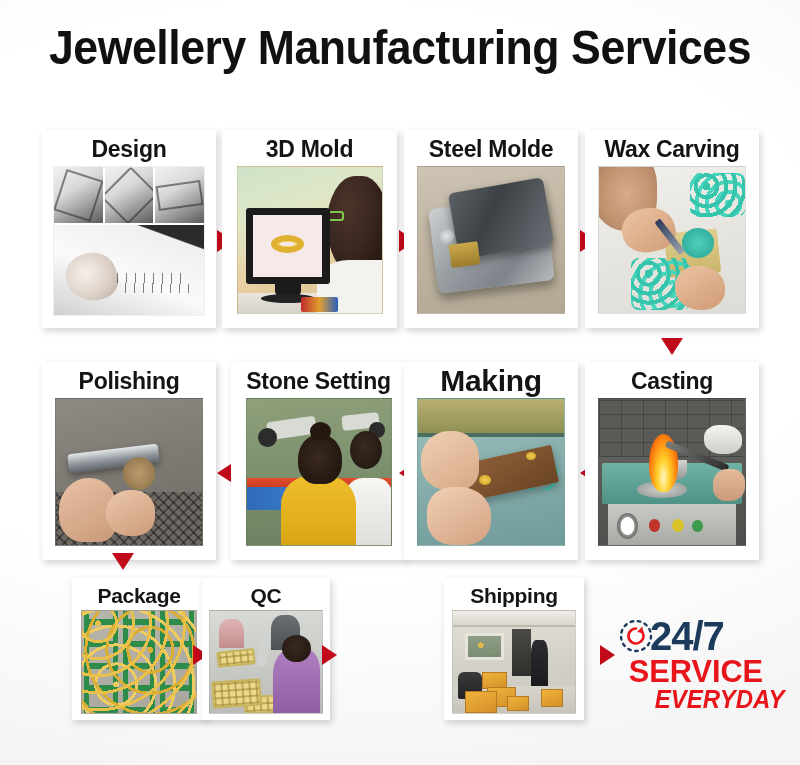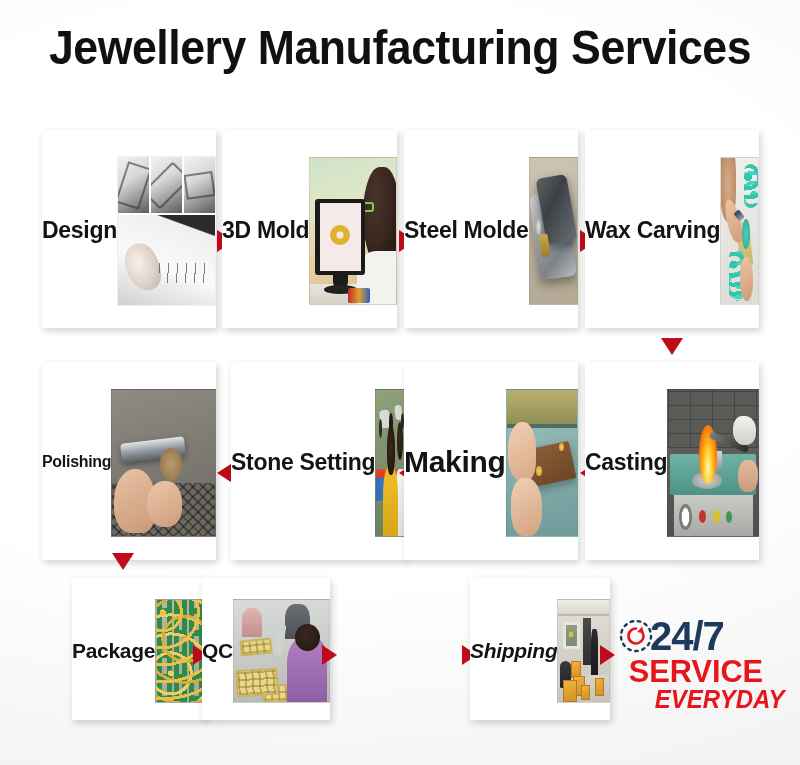--- a/index.html
+++ b/index.html
@@ -40,21 +40,21 @@
     transform: scaleX(0.93);
     white-space: nowrap;
   }
 
   
   .card {
     position: absolute;
     background: #ffffff;
     box-shadow: 2px 3px 7px rgba(0,0,0,0.18);
     display: flex;
-    flex-direction: row;
+    flex-direction: column;
     align-items: center;
     padding-top: 4px;
   }
 
   .card-label {
     font-weight: bold;
     color: #141414;
     text-align: center;
     line-height: 1.05;
     white-space: nowrap;
@@ -681,21 +681,21 @@
       <div class="scrap1"></div>
       <div class="hand1"></div>
         <div class="tool"></div>
         <div class="hand2"></div>
     </div>
   </div>
 
   <div class="arrow arrow-down" style="left:661px; top:338px;"></div>
 
   <div class="card" style="left:42px;  top:362px; width:174px; height:198px;">
-    <div class="card-label" style="font-size:16px; height:32px; line-height:30px;text-align:center;">Polishing</div>
+    <div class="card-label" style="font-size:23px; height:32px; line-height:30px;text-align:center;">Polishing</div>
     <div class="card-photo ph-polish" style="width:148px; height:148px;">
       <div class="mesh"></div>
       <div class="shaft"></div>
         <div class="wheel"></div>
       <div class="hand-l"></div>
         <div class="hand-r"></div>
     </div>
   </div>
 
   <div class="arrow arrow-left" style="left:217px; top:462px;"></div>
@@ -779,21 +779,21 @@
       <div class="personA"></div>
         <div class="headA"></div>
     </div>
   </div>
 
   <div class="arrow arrow-right" style="left:322px; top:645px; border-left-width:15px; border-top-width:10px; border-bottom-width:10px;"></div>
 
 
   <div class="arrow arrow-right" style="left:462px; top:645px; border-left-width:15px; border-top-width:10px; border-bottom-width:10px;"></div>
 
-  <div class="card" style="left:470px; top:578px; width:140px; height:142px;font-style:italic;">
+  <div class="card" style="left:444px; top:578px; width:140px; height:142px;">
     <div class="card-label" style="font-size:21px; height:28px; line-height:27px;">Shipping</div>
     <div class="card-photo ph-ship" style="width:124px; height:104px;">
       <div class="ceiling"></div>
         <div class="wallart">
           <div class="gold-logo"></div>
         </div>
       <div class="door"></div>
         <div class="floor"></div>
       <div class="person"></div>
         <div class="chair"></div>

